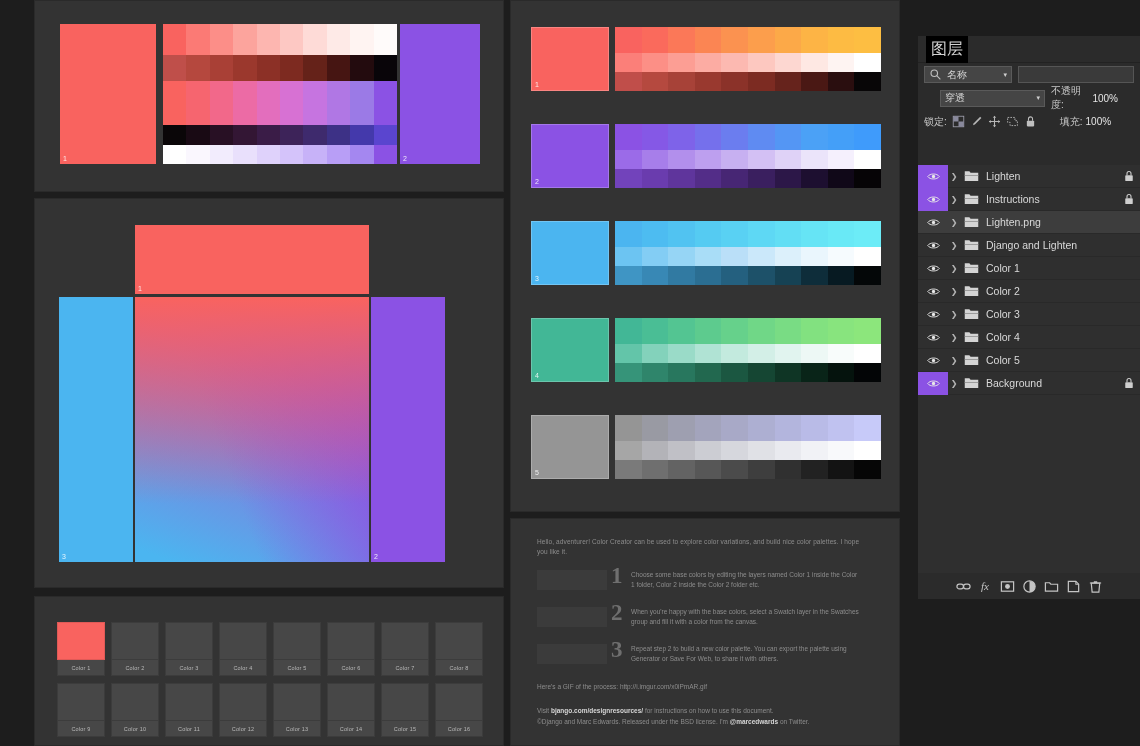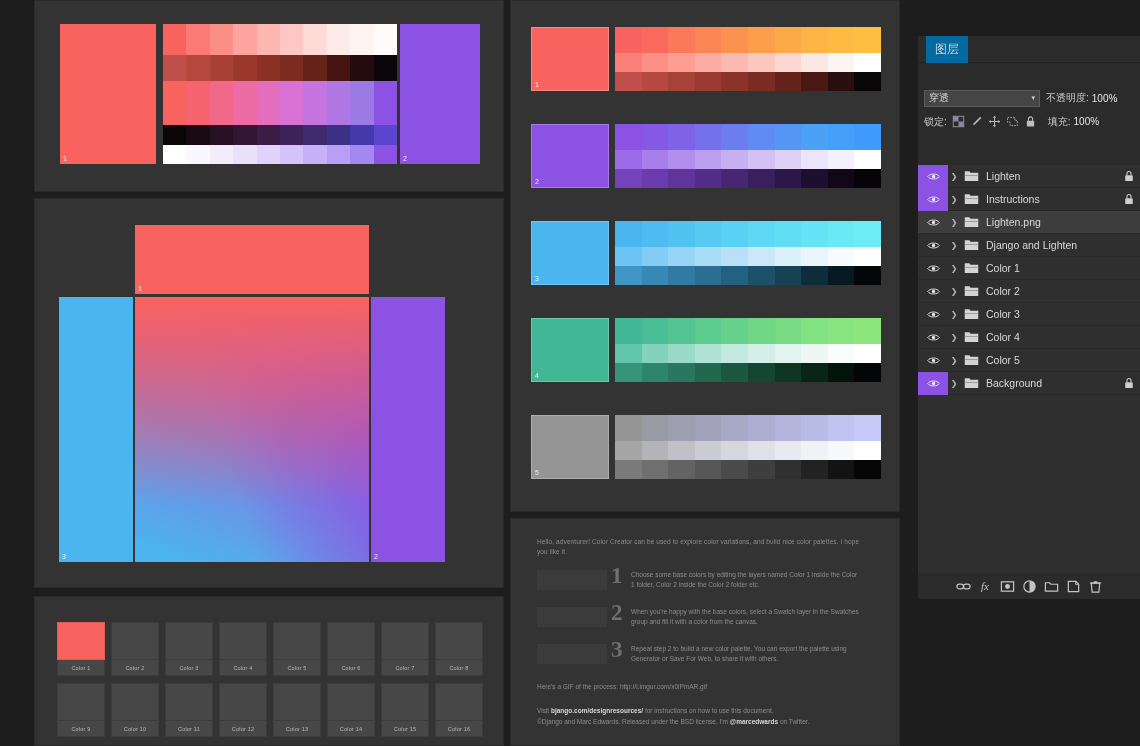--- a/index.html
+++ b/index.html
@@ -62,29 +62,29 @@
   .note { margin-top: 14px; font-size: 6.5px; line-height: 10px; color: #8d8d8d; }
   .note b { color: #d6d6d6; }
 
   
   #layers { position: absolute; left: 918px; top: 0; width: 222px; height: 746px;
             background: #2b2b2b; }
   #lp-topgap { position: absolute; left: 0; top: 0; width: 222px; height: 36px; background: #1d1d1d; }
   #lp-arrow { position: absolute; right: 5px; top: 38px; font-size: 8px; color: #aeaeae; }
   #lp-tabs { position: absolute; left: 0; top: 36px; width: 222px; height: 27px;
              background: #2b2b2b; border-bottom: 1px solid #222; }
-  #lp-tab { position: absolute; left: 8px; top: 0px; width: 42px; height: 27px; background: #0369a1;
+  #lp-tab { position: absolute; left: 8px; top: 0px; width: 42px; height: 27px; background: #000000;
             display: flex; align-items: center; justify-content: center;
-            font-size: 12px; color: #d2d2d2; }
+            font-size: 16px; color: #d2d2d2; }
   .lp-bar { position: absolute; left: 0; width: 222px; display: flex; align-items: center;
             color: #c8c8c8; font-size: 10px; }
   #lp-filter { top: 63px; height: 23px; padding: 0 6px; }
   .sel { background: #454545; border: 1px solid #5a5a5a; height: 17px; display: flex;
          align-items: center; padding: 0 4px; color: #d4d4d4; font-size: 10px; }
-  #lp-blend { top: 86px; height: 24px; padding: 0 6px; }
+  #lp-blend { top: 86px; height: 24px; padding: 0 22px; }
   #lp-lock { top: 110px; height: 23px; padding: 0 6px; }
   .ico { width: 13px; height: 13px; margin-right: 5px; opacity: .85; }
 
   #lp-list { position: absolute; left: 0; top: 165px; width: 222px; height: 408px;
              background: #2f2f2f; }
   .lrow { position: relative; height: 23px; display: flex; align-items: center;
           border-bottom: 1px solid #292929; }
   .lrow.sel-row { background: #3d3d3d; }
   .eye { width: 30px; height: 23px; display: flex; align-items: center; justify-content: center; }
   .eye.on { background: #8b52e4; }
@@ -516,20 +516,31 @@
   </div>
 
   <div id="layers">
     <div id="lp-topgap"></div>
     <div id="lp-arrow">❮❮</div>
 
     <div id="lp-tabs">
       <div id="lp-tab">图层</div>
     </div>
 
+    <div class="lp-bar" id="lp-filter">
+      <div class="sel" style="width:88px;">
+        <svg class="ico" viewBox="0 0 16 16">
+          <circle cx="6.5" cy="6.5" r="4" fill="none" stroke="#d4d4d4" stroke-width="1.4"></circle>
+          <line x1="9.5" y1="9.5" x2="14" y2="14" stroke="#d4d4d4" stroke-width="1.4"></line>
+        </svg>
+        <span>名称</span>
+        <span style="margin-left:auto;font-size:7px;color:#cfcfcf;">▾</span>
+      </div>
+      <div class="sel" style="flex:1;margin-left:6px;background:#3a3a3a;border-color:#555;" title=""></div>
+    </div>
 
     <div class="lp-bar" id="lp-blend">
       <div class="sel" style="width:116px;">
         <span>穿透</span>
         <span style="margin-left:auto;font-size:7px;color:#cfcfcf;">▾</span>
       </div>
       <span style="margin-left:6px;font-size:10px;color:#c8c8c8;">不透明度:</span>
       <span style="margin-left:3px;font-size:10px;color:#e4e4e4;">100%</span>
     </div>
 
@@ -549,21 +560,21 @@
         <path d="M8 1 l2 2.4 h-4 z M8 15 l2 -2.4 h-4 z M1 8 l2.4 -2 v4 z M15 8 l-2.4 -2 v4 z" fill="#cfcfcf"></path>
       </svg>
       <svg class="ico" viewBox="0 0 16 16">
         <path d="M2 3 h9 v4 h3 v6 h-9 v-4 h-3 z" fill="none" stroke="#cfcfcf" stroke-width="1.1" stroke-dasharray="2 1.4"></path>
       </svg>
       <svg class="ico" viewBox="0 0 16 16">
         <rect x="3.5" y="7" width="9" height="7" rx="1" fill="#d9d9d9"></rect>
         <path d="M5.5 7 V4.8 a2.5 2.5 0 0 1 5 0 V7" fill="none" stroke="#d9d9d9" stroke-width="1.3"></path>
       </svg>
 
-      <span style="margin-left:6px;font-size:10px;color:#c8c8c8;">填充:</span>
+      <span style="margin-left:18px;font-size:10px;color:#c8c8c8;">填充:</span>
       <span style="margin-left:3px;font-size:10px;color:#e4e4e4;">100%</span>
     </div>
 
     <div id="lp-list">
         <div class="lrow">
           <div class="eye on">
             <svg width="13" height="9" viewBox="0 0 18 12">
               <path d="M1 6 C4 1.4 14 1.4 17 6 C14 10.6 4 10.6 1 6 Z" fill="none" stroke="#e8e8e8" stroke-width="1.3"></path>
               <circle cx="9" cy="6" r="2.3" fill="#e8e8e8"></circle>
             </svg>

